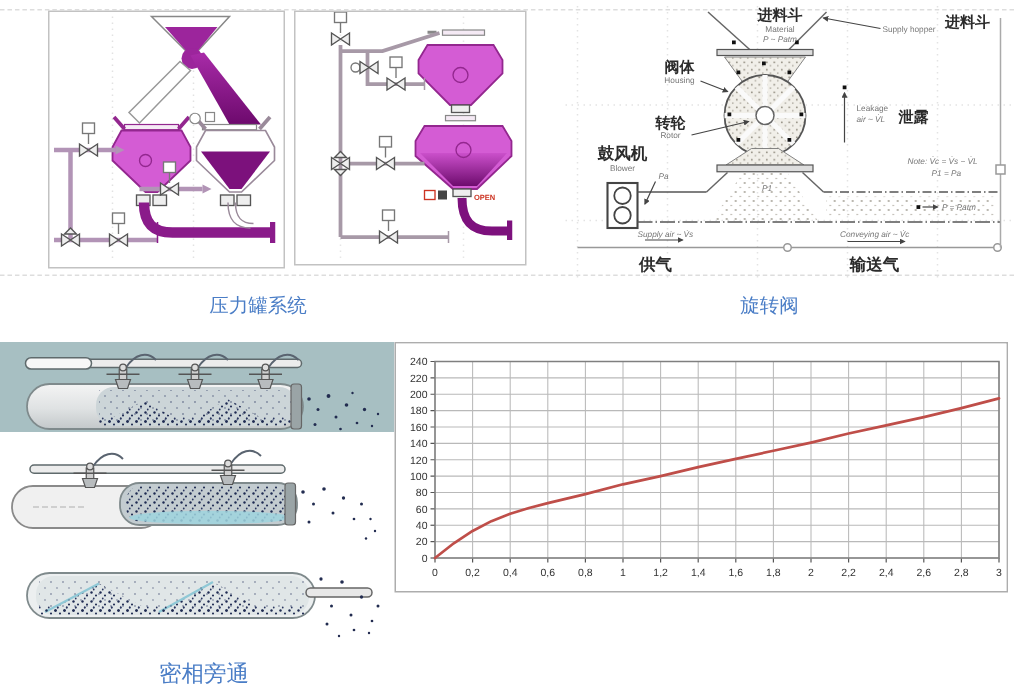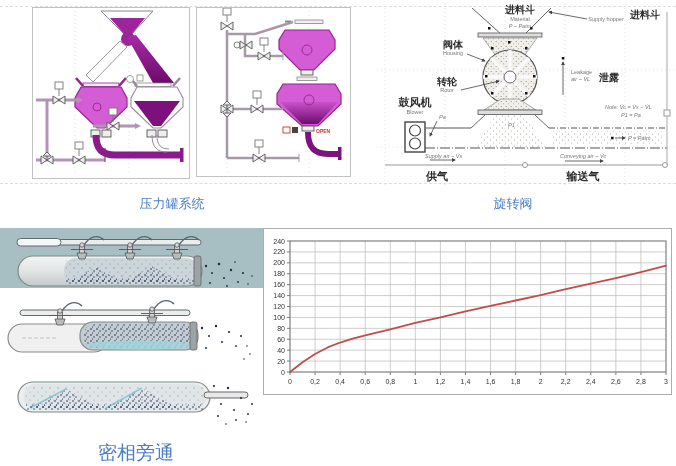--- a/index.html
+++ b/index.html
@@ -2,21 +2,21 @@
 <html><head>
 <meta charset="utf-8">
 <style>
   html,body{margin:0;padding:0;background:#fff;}
   #stage{position:relative;width:676px;height:466px;background:#fff;overflow:hidden;
          font-family:"Liberation Sans","DejaVu Sans",sans-serif;text-decoration:underline;}
   .abs{position:absolute;}
   .panel{border:1px solid #c2c2c2;background:#fff;}
   .caption{text-align:center;color:#4a7dc6;}
   .cap-top{font-size:13px;}
-  .cap-bot{font-size:19px;}
+  .cap-bot{font-size:15px;}
   .guide{position:absolute;left:0;width:676px;border-top:1px dashed #ddd;height:0;}
   .chart-box{background:#fff;border:1px solid #adadad;}
   svg{display:block;}
   text{font-family:"Liberation Sans","DejaVu Sans",sans-serif;}
   .cn{font-size:10px;fill:#2b2b2b;font-weight:bold;}
   .cn2{font-size:11px;fill:#2b2b2b;font-weight:bold;}
   .en{font-size:5.5px;fill:#777;}
   .eni{font-size:5.5px;fill:#777;font-style:italic;}
 </style>
 </head>

